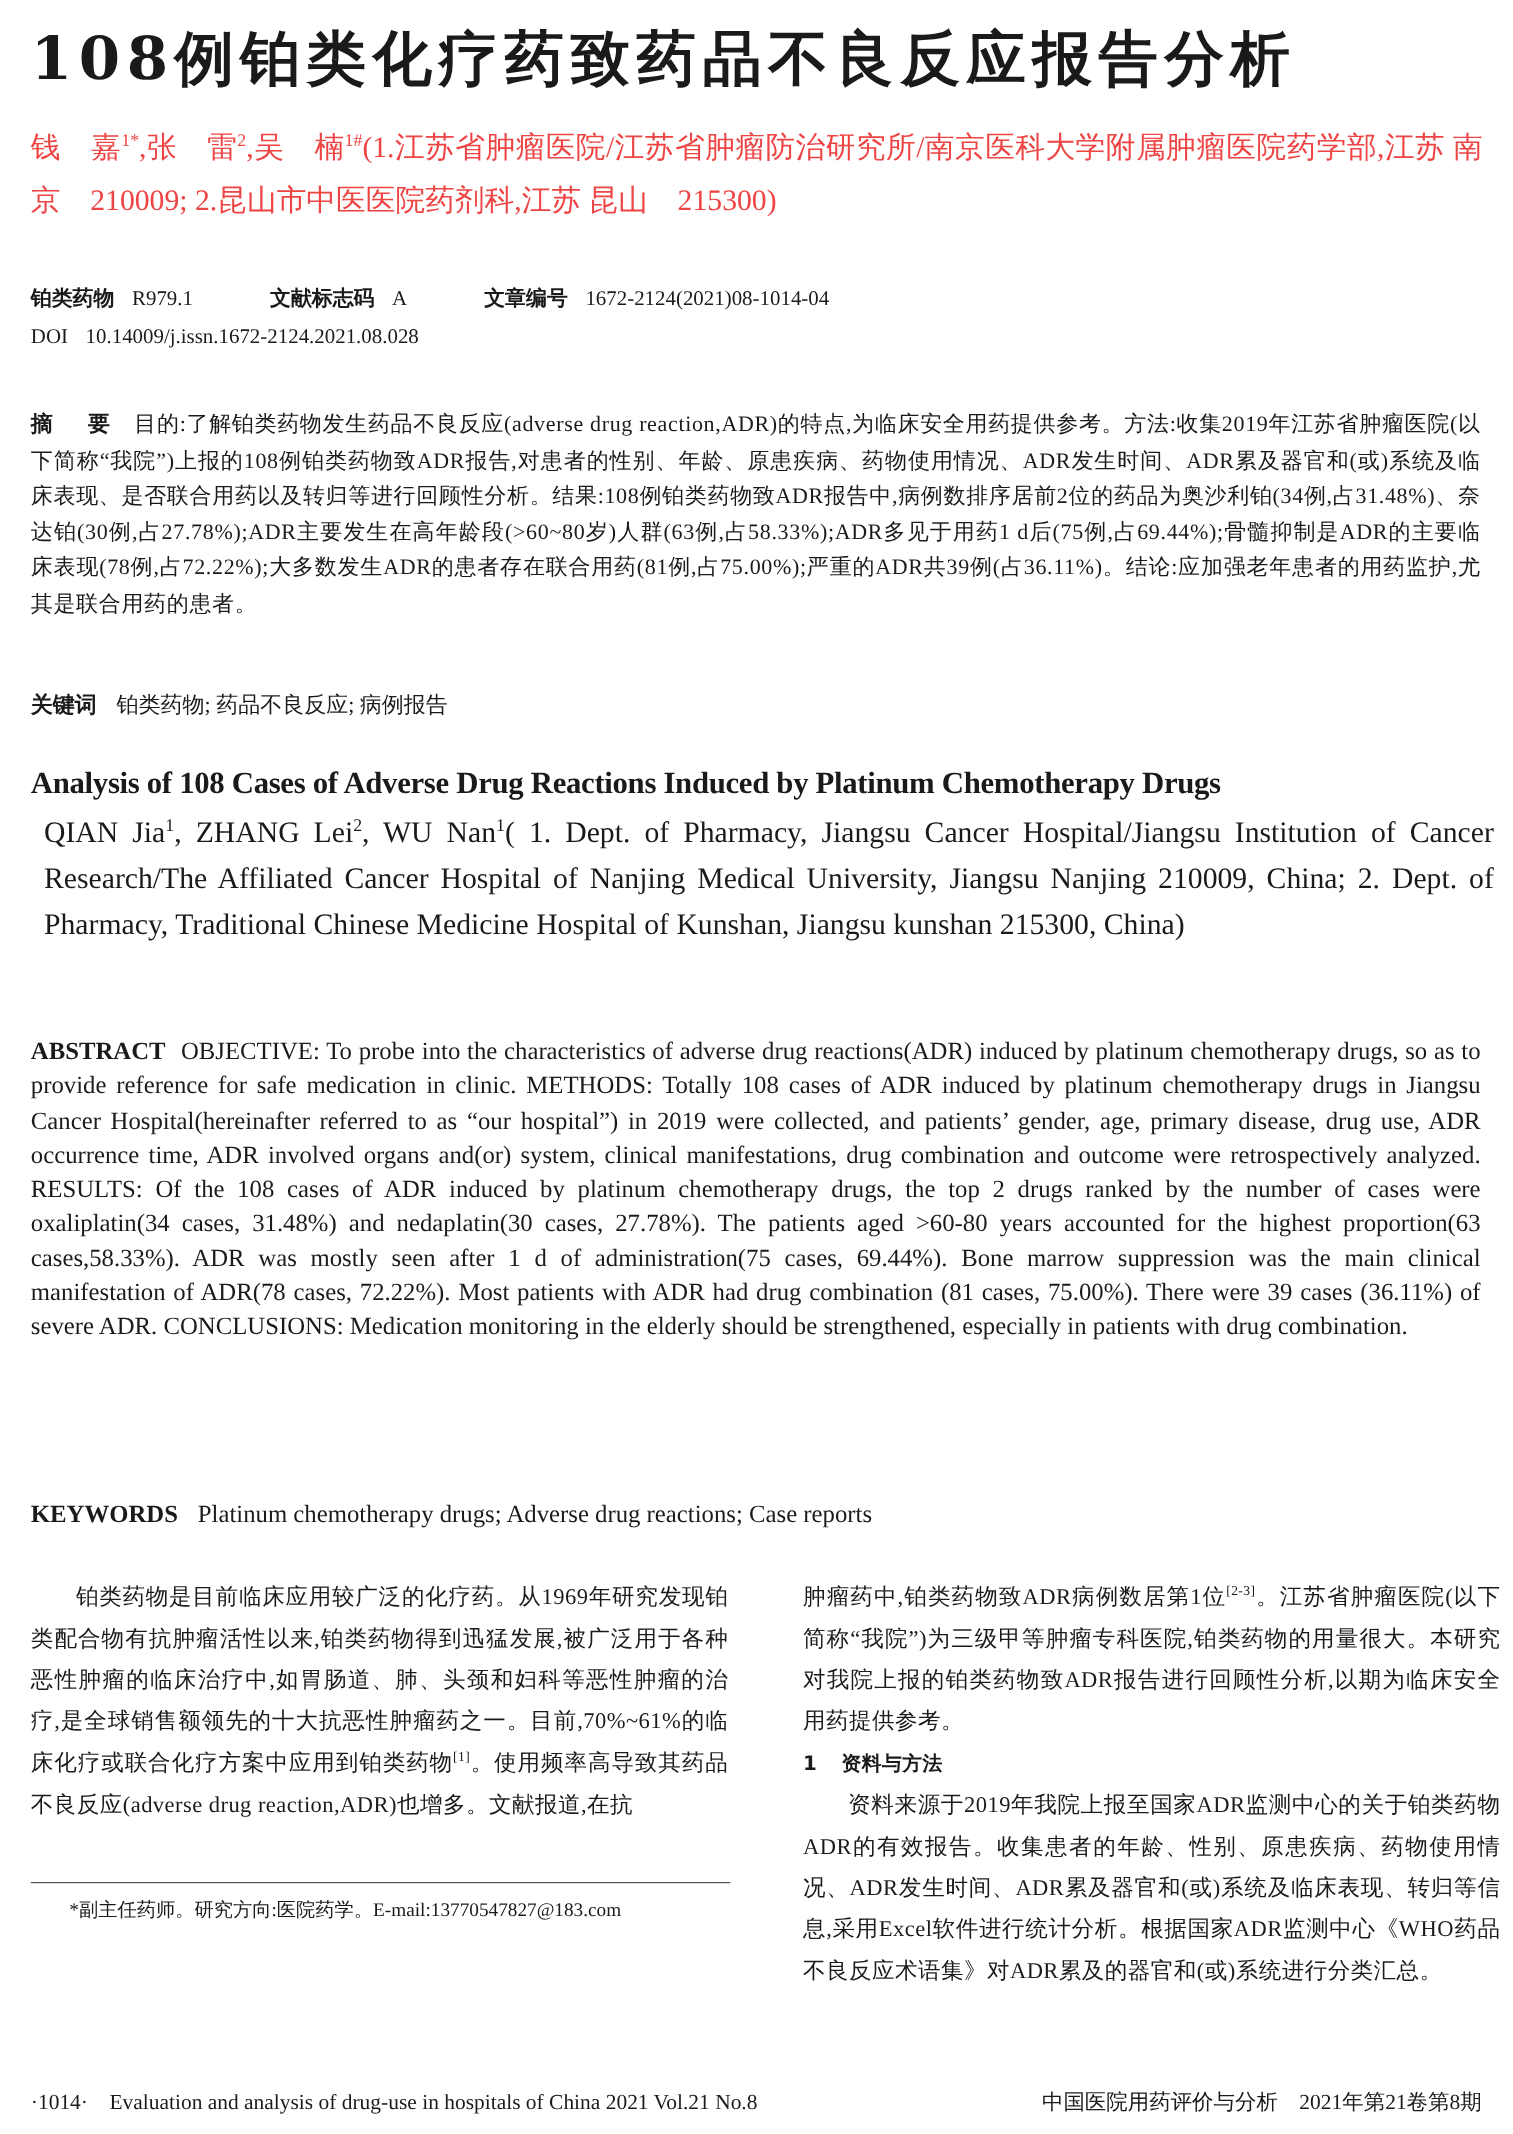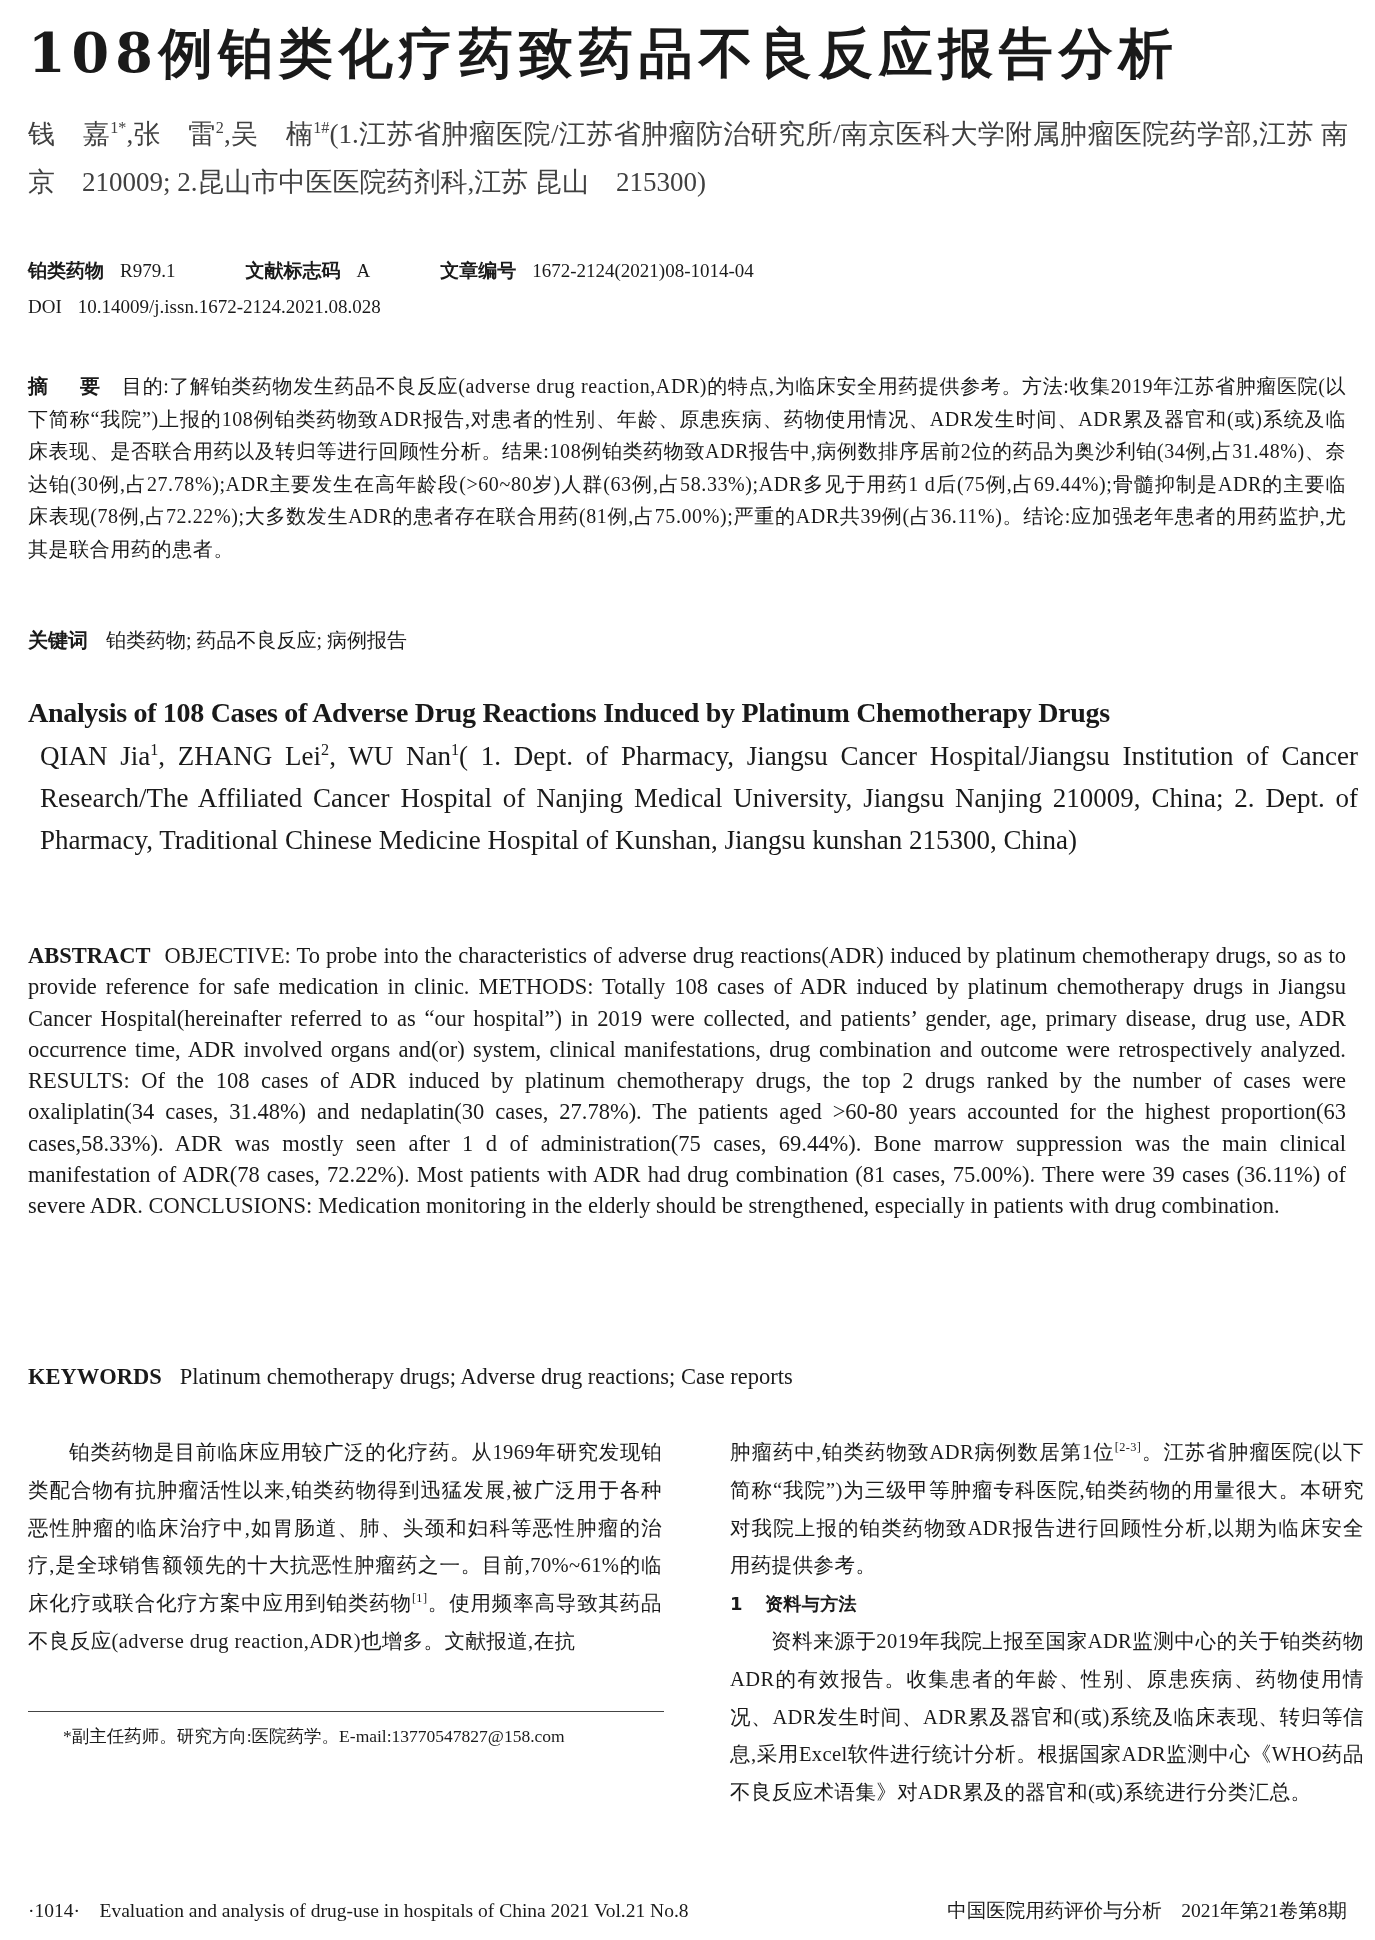--- a/index.html
+++ b/index.html
@@ -7,21 +7,21 @@
     width: 1375px; height: 1940px; position: relative; overflow: hidden;
     color: #1a1a1a;
     font-family: "Liberation Serif", "DejaVu Serif", serif;
   }
   .abs { position: absolute; }
   .title-cn {
     left: 28px; top: 18px; font-size: 54px; font-weight: bold; letter-spacing: 6px;
     font-family: "DejaVu Serif", serif; white-space: nowrap; text-align: center;
   }
   .authors-cn {
-    left: 28px; top: 110px; width: 1320px; font-size: 27px; line-height: 48px; color: #404040;
+    left: 28px; top: 110px; width: 1320px; font-size: 27px; line-height: 48px; color: #ef4444;
     text-align: justify; text-align-last: left;
   }
   sup { font-size: 0.6em; vertical-align: super; line-height: 0; }
   .meta-row { left: 28px; font-size: 19px; white-space: nowrap; }
   .meta-row b { font-family: "DejaVu Sans", sans-serif; font-weight: bold; }
   .meta-row .gap { display: inline-block; width: 16px; }
   .meta-row .biggap { display: inline-block; width: 70px; }
   .abstract-cn {
     left: 28px; top: 370px; width: 1318px; font-size: 20px; line-height: 32.5px;
     text-align: justify; letter-spacing: 0.6px;
@@ -97,21 +97,21 @@
 <div class="abs kw-en">
   <span class="label">KEYWORDS</span><span>Platinum chemotherapy drugs; Adverse drug reactions; Case reports</span>
 </div>
 
 <div class="abs col col-left">
   <p class="indent"><span>铂类药物是目前临床应用较广泛的化疗药。从1969年研究发现铂类配合物有抗肿瘤活性以来,铂类药物得到迅猛发展,被广泛用于各种恶性肿瘤的临床治疗中,如胃肠道、肺、头颈和妇科等恶性肿瘤的治疗,是全球销售额领先的十大抗恶性肿瘤药之一。目前,70%~61%的临床化疗或联合化疗方案中应用到铂类药物</span><sup>[1]</sup><span>。使用频率高导致其药品不良反应(adverse drug reaction,ADR)也增多。文献报道,在抗</span></p>
 </div>
 
 <div class="abs rule"></div>
 <div class="abs footnotes">
-  <p class="indent">*副主任药师。研究方向:医院药学。E-mail:13770547827@158.com</p>
+  <p class="indent">*副主任药师。研究方向:医院药学。E-mail:13770547827@183.com</p>
 </div>
 
 <div class="abs col col-right">
   <p class="para"><span>肿瘤药中,铂类药物致ADR病例数居第1位</span><sup>[2-3]</sup><span>。江苏省肿瘤医院(以下简称“我院”)为三级甲等肿瘤专科医院,铂类药物的用量很大。本研究对我院上报的铂类药物致ADR报告进行回顾性分析,以期为临床安全用药提供参考。</span></p>
   <p class="section-heading"><span class="num">1</span><span>资料与方法</span></p>
   <p class="indent">资料来源于2019年我院上报至国家ADR监测中心的关于铂类药物ADR的有效报告。收集患者的年龄、性别、原患疾病、药物使用情况、ADR发生时间、ADR累及器官和(或)系统及临床表现、转归等信息,采用Excel软件进行统计分析。根据国家ADR监测中心《WHO药品不良反应术语集》对ADR累及的器官和(或)系统进行分类汇总。</p>
 </div>
 
 <div class="abs footer footer-left">·1014·　Evaluation and analysis of drug-use in hospitals of China 2021 Vol.21 No.8</div>
 <div class="abs footer footer-right">中国医院用药评价与分析　2021年第21卷第8期</div>

